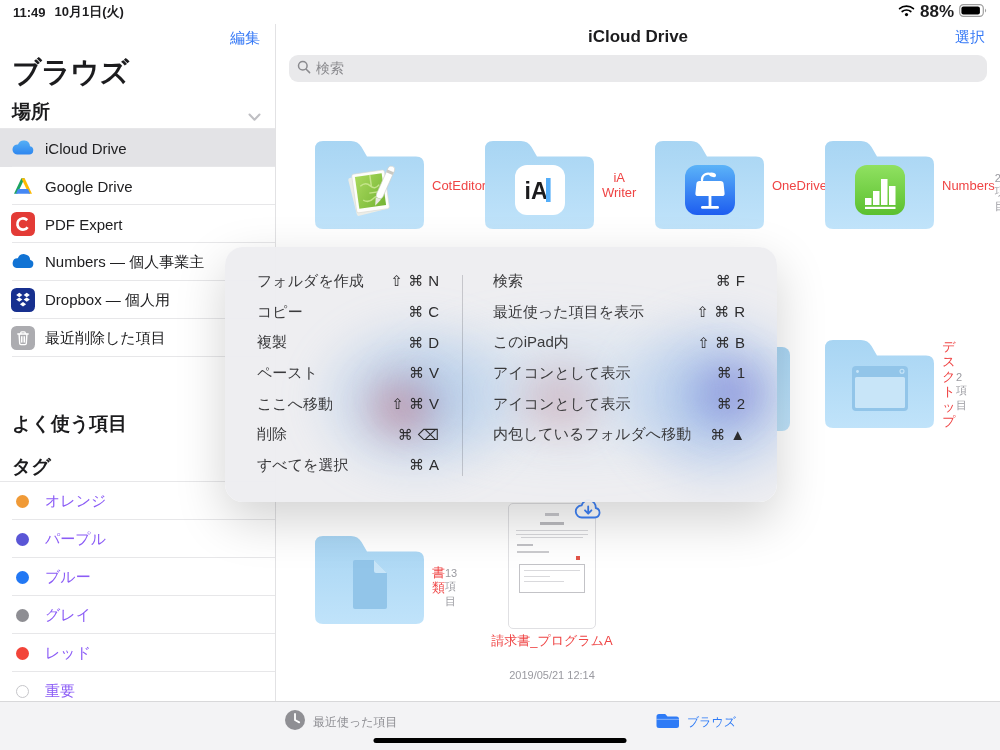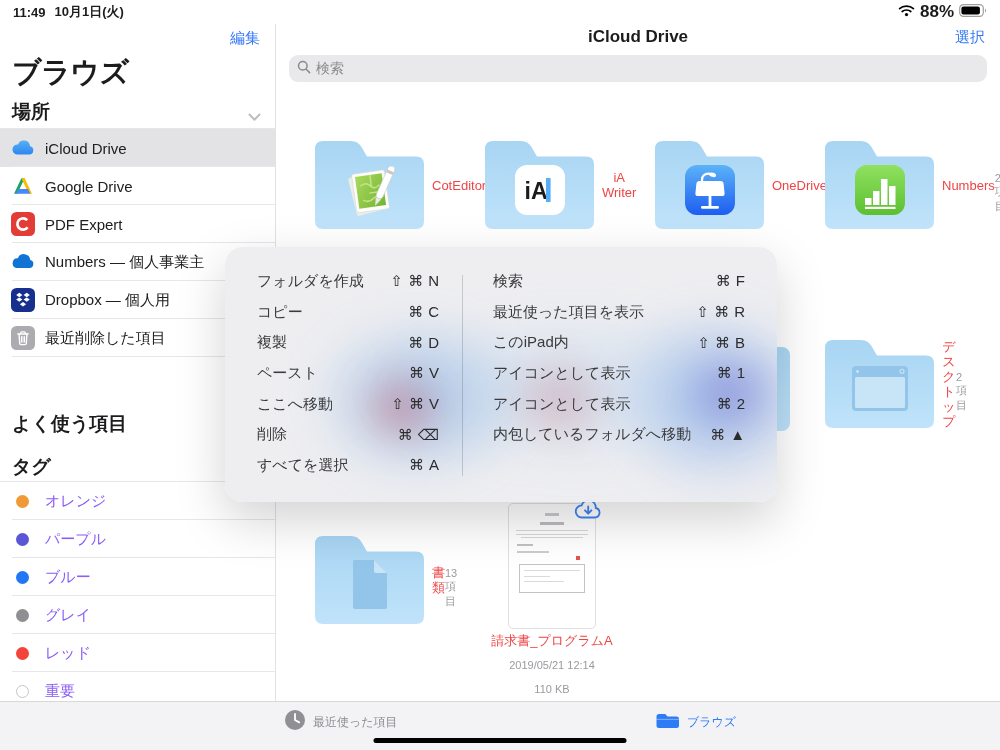--- a/index.html
+++ b/index.html
@@ -36,21 +36,21 @@
   .main-title{position:absolute;top:3px;left:0;right:0;text-align:center;font-size:17px;font-weight:700;}
   .select-btn{position:absolute;top:4px;right:15px;color:#3478F6;font-size:15px;cursor:pointer;}
   .search-bar{position:absolute;top:31px;left:13px;right:13px;height:27px;background:#e9e9eb;border-radius:9px;
     display:flex;align-items:center;padding-left:8px;gap:5px;color:#8a8a8e;font-size:14px;cursor:text;}
   .tile{position:absolute;width:150px;display:flex;align-items:center;cursor:pointer;}
   .folder{position:relative;width:125px;height:100px;}
   .app-icon{position:absolute;left:34px;top:28px;}
   .glyph-icon{position:absolute;left:50%;transform:translateX(-50%);}
   .tile-name{margin-top:4px;font-size:13px;color:#ef4444;text-align:center;line-height:15px;}
   .tile-count{margin-top:19px;font-size:11px;color:#9a9aa0;}
-  .tile-meta{margin-top:10px;font-size:11px;color:#9a9aa0;line-height:14px;text-align:center;}
+  .tile-meta{margin-top:20px;font-size:11px;color:#9a9aa0;line-height:14px;text-align:center;}
   .folder-sliver{position:absolute;left:476px;top:323px;width:38px;height:84px;border-radius:8px;
     background:linear-gradient(180deg,#abd7f5,#bfe3fa);}
   
   .doc-tile{position:absolute;width:150px;display:flex;flex-direction:column;align-items:center;cursor:pointer;}
   .doc-page{position:relative;width:88px;height:126px;background:#fff;border:1px solid #e0e0e3;border-radius:5px;box-sizing:border-box;}
   .dp{position:absolute;background:#c9c9cd;}
   .doc-box{position:absolute;left:10px;right:10px;top:60px;height:27px;border:1px solid #c3c3c7;}
   .doc-box .dp{background:#d9d9dc;}
   .doc-red{position:absolute;right:15px;top:52px;width:4px;height:4px;background:#e25449;}
   .doc-cloud{position:absolute;top:-6px;right:-8px;}

